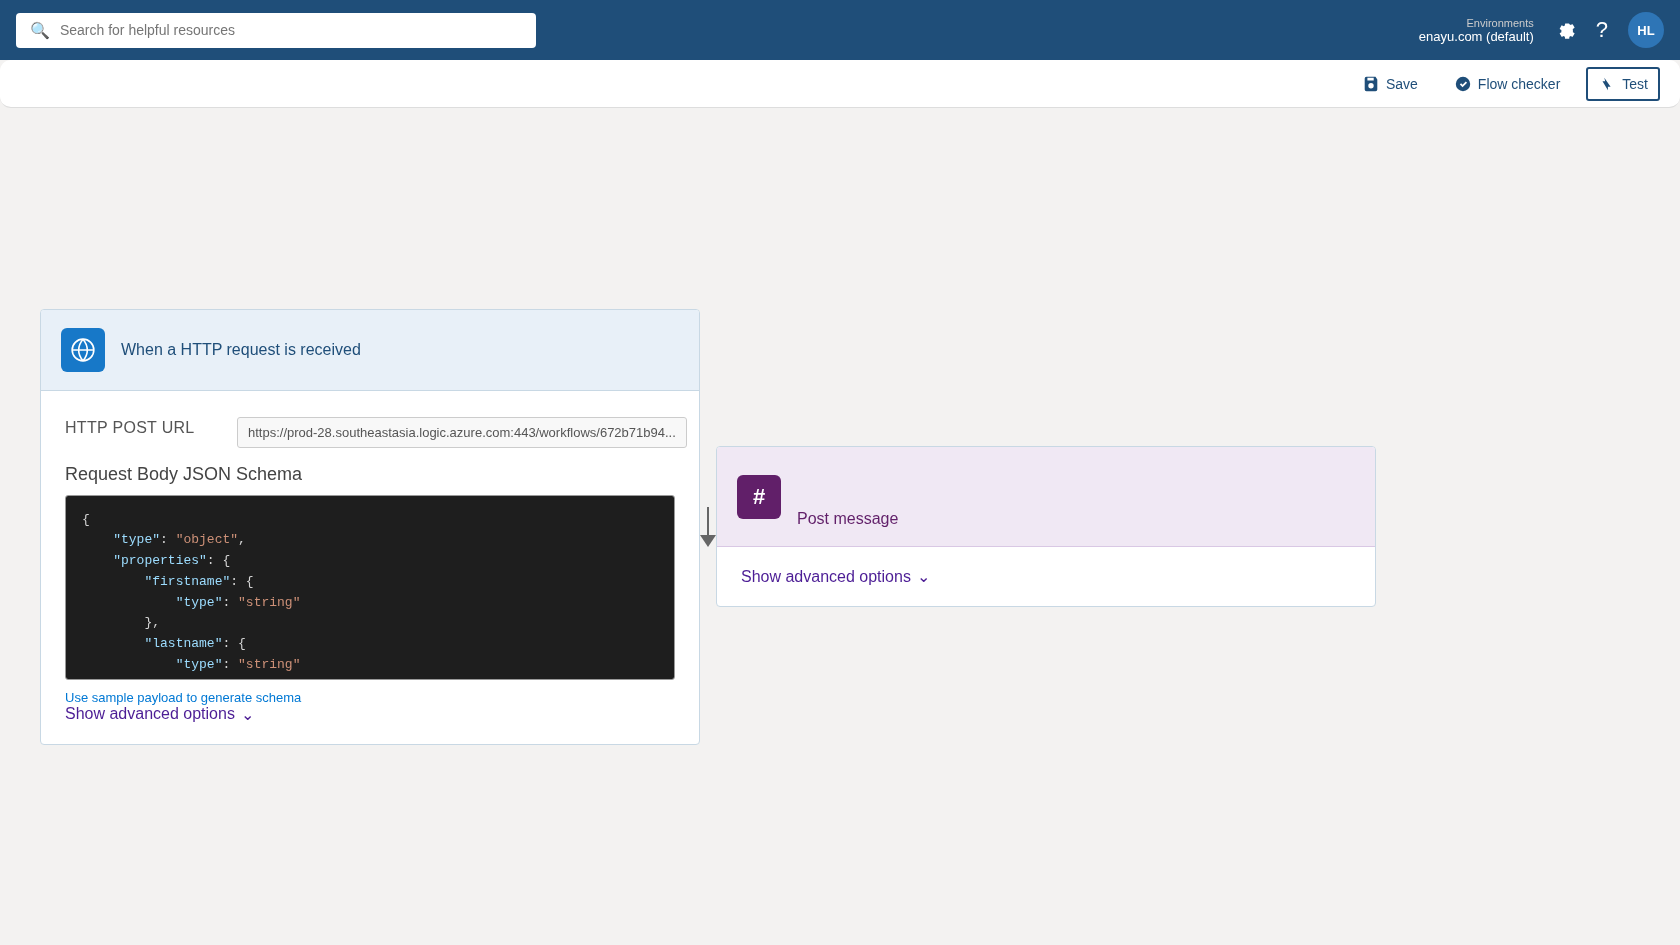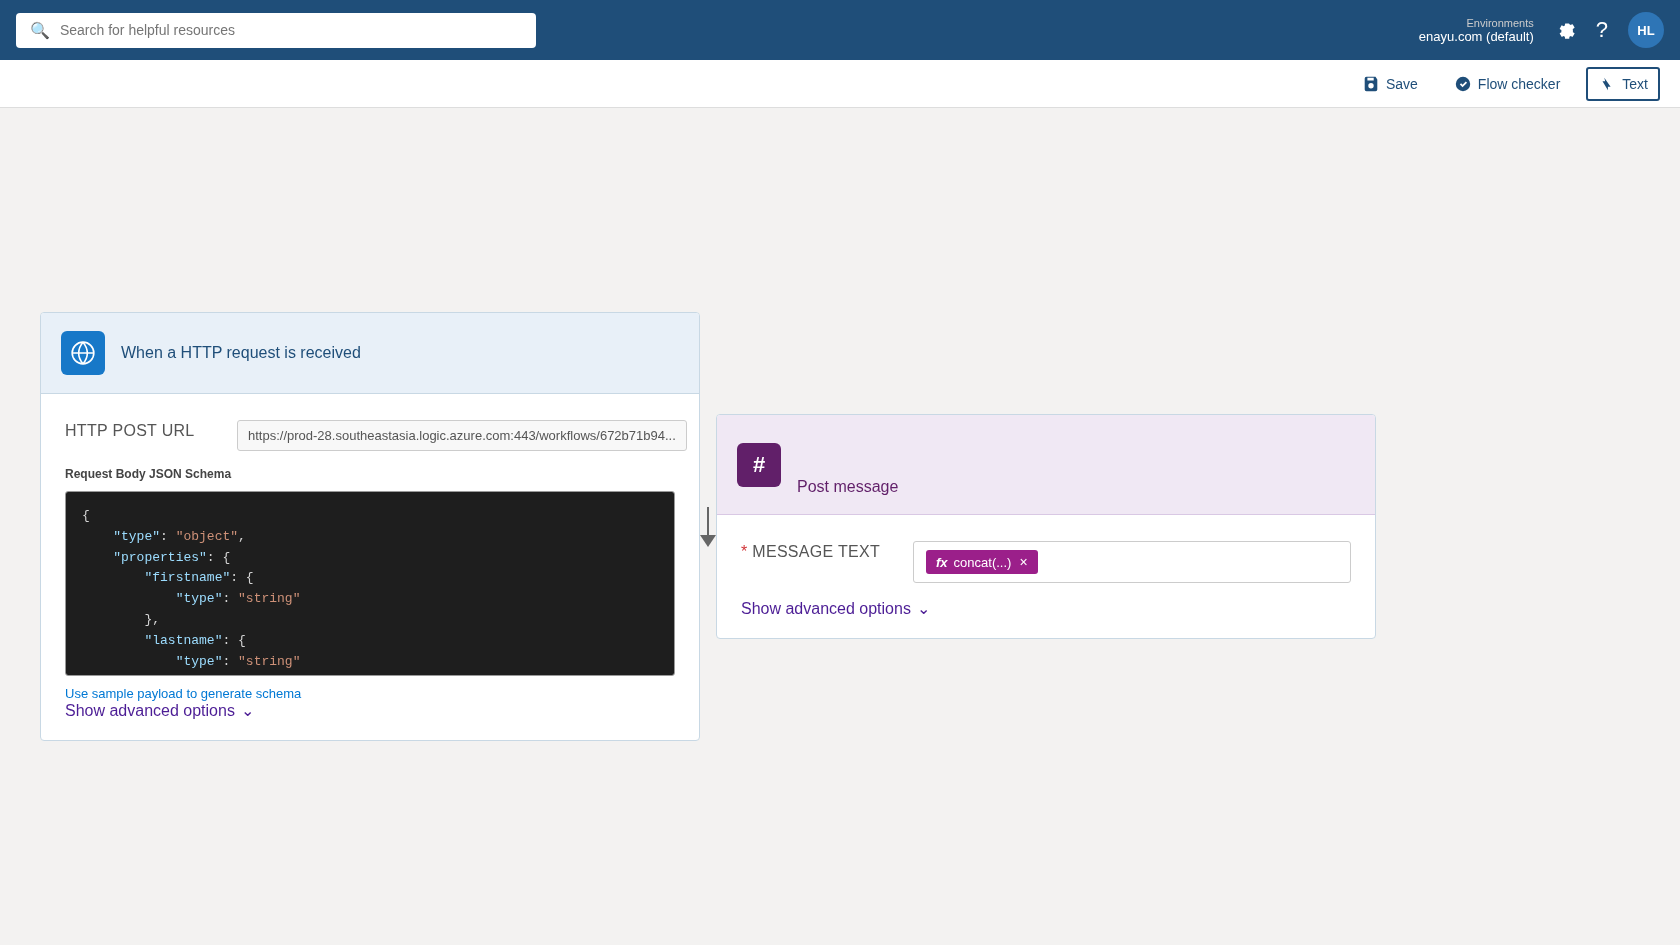--- a/index.html
+++ b/index.html
@@ -94,20 +94,21 @@
     
     .toolbar {
       background: white;
       border-bottom: 1px solid #ddd;
       height: 48px;
       display: flex;
       align-items: center;
       justify-content: flex-end;
       padding: 0 20px;
       gap: 16px;
+      border-radius: 11px;
     }
     .toolbar-btn {
       display: flex;
       align-items: center;
       gap: 6px;
       background: none;
       border: none;
       cursor: pointer;
       font-size: 14px;
       color: #1f4e79;
@@ -208,24 +209,24 @@
     .copy-btn {
       background: none;
       border: none;
       cursor: pointer;
       color: #666;
       font-size: 16px;
       padding: 4px;
     }
 
     .section-label {
-      font-size: 12px;
+      font-size: 18px;
       color: #444;
       margin-bottom: 10px;
-      font-weight: 700;
+      font-weight: 400;
     }
 
     .json-editor {
       background: #1e1e1e;
       border: 1px solid #999;
       border-radius: 3px;
       padding: 14px 16px;
       font-family: 'Courier New', monospace;
       font-size: 13px;
       line-height: 1.6;
@@ -372,21 +373,21 @@
   <button class="toolbar-btn">
     <svg viewBox="0 0 20 20" fill="#1f4e79" xmlns="http://www.w3.org/2000/svg">
       <path d="M10 2a8 8 0 1 0 0 16A8 8 0 0 0 10 2zm-.5 11.5l-3-3 1.4-1.4 1.6 1.6 3.6-3.6 1.4 1.4-5 5z"></path>
     </svg>
     <span>Flow checker</span>
   </button>
   <button class="toolbar-btn active">
     <svg viewBox="0 0 20 20" fill="#1f4e79" xmlns="http://www.w3.org/2000/svg">
       <path d="M7 3l1 4H5l6 10V13h3L7 3z"></path>
     </svg>
-    <span>Text</span>
+    <span>Test</span>
   </button>
 </div>
 
 <div class="main-content">
 
   <div class="flow-card">
     <div class="flow-card-header">
       <div class="flow-card-icon">
         <svg viewBox="0 0 24 24" fill="white" xmlns="http://www.w3.org/2000/svg">
           <circle cx="12" cy="12" r="10" stroke="white" stroke-width="1.5" fill="none"></circle>
@@ -443,34 +444,20 @@
   <div class="flow-card">
     <div class="flow-card-header" style="background: #f0e8f4; border-bottom: 1px solid #d9c8e4;">
       <div class="slack-icon">
         <span class="slack-icon-symbol">#</span>
       </div>
       <span class="flow-card-title" style="color:#611f69;margin-top:45px;">Post message</span>
     </div>
     <div class="flow-card-body">
 
 
-      <div class="field-row">
-        <span class="field-label">
-          <span class="required-star">* </span><span>Message Text</span>
-        </span>
-        <div class="field-value">
-          <div class="message-input-area">
-            <div class="concat-badge">
-              <span class="fx-symbol">f<em>x</em></span>
-              <span>concat(...)</span>
-              <span class="concat-close">×</span>
-            </div>
-          </div>
-        </div>
-      </div>
 
       <div class="advanced-row">
         <span>Show advanced options</span>
         <span>⌄</span>
       </div>
 
     </div>
   </div>
 
 </div>

